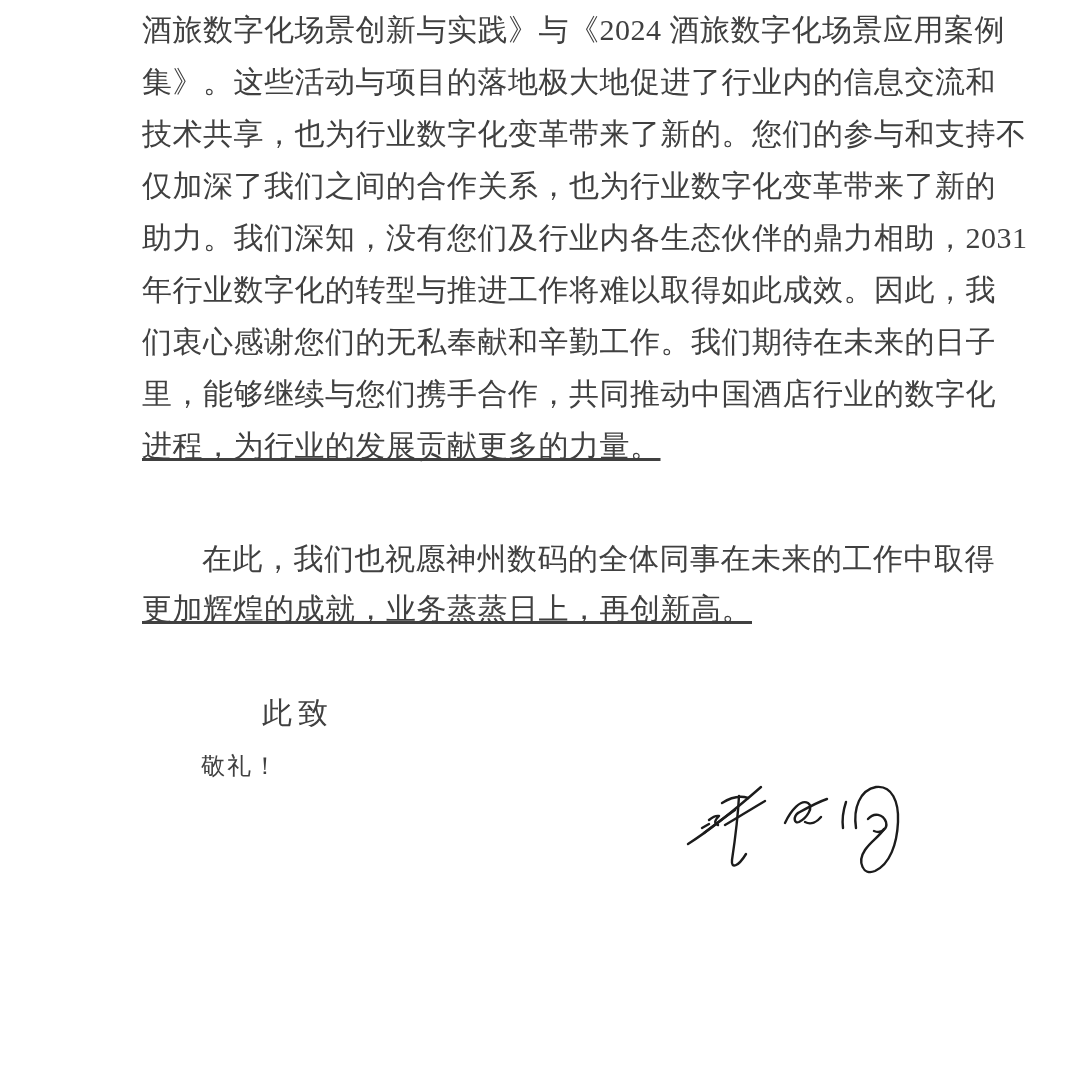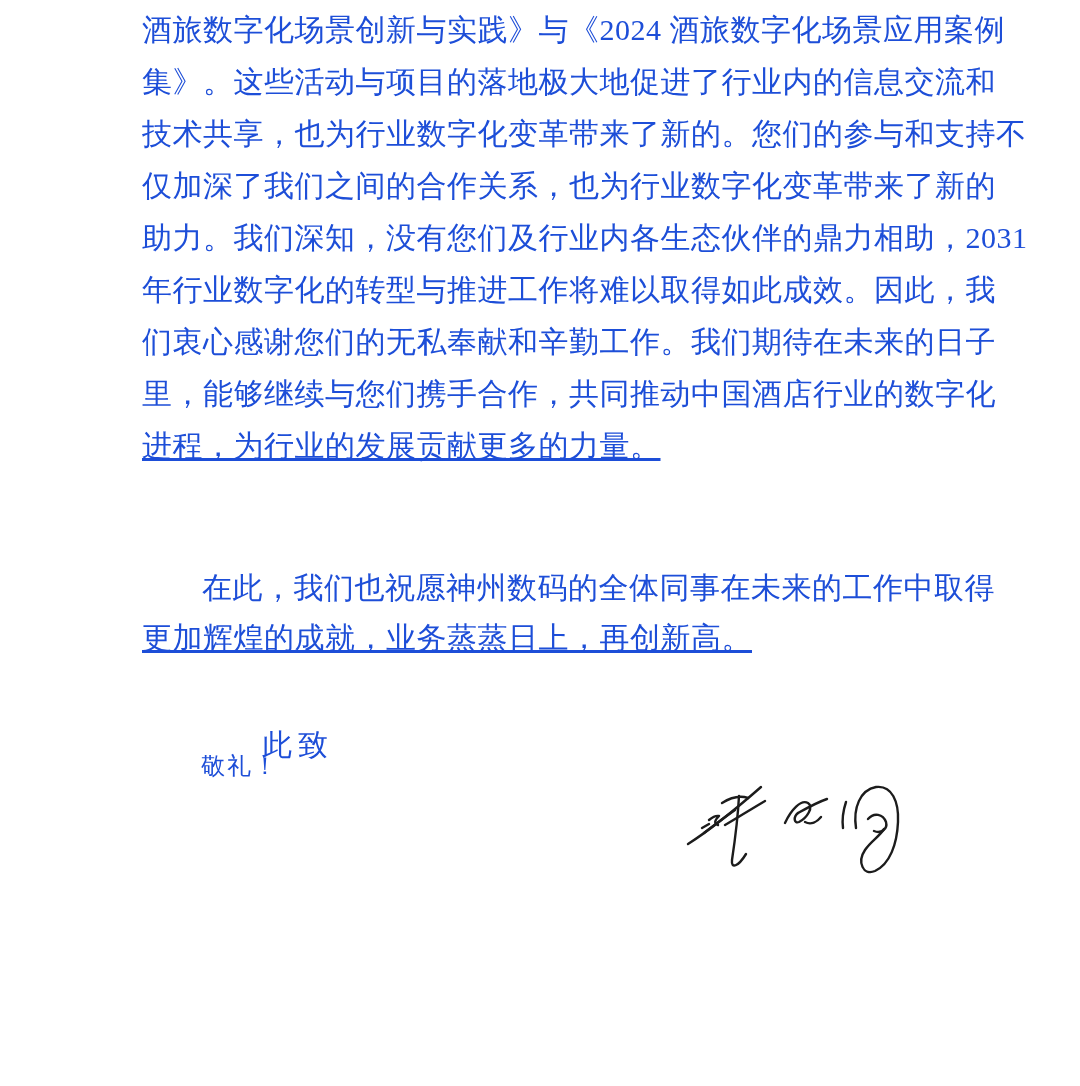--- a/index.html
+++ b/index.html
@@ -7,53 +7,52 @@
     padding: 0;
     background: #ffffff;
   }
   .page {
     position: relative;
     width: 1080px;
     height: 1086px;
     background: #ffffff;
     overflow: hidden;
     font-family: "Liberation Serif", "DejaVu Serif", serif;
-    color: #1d4ed8;
+    color: #404040;
   }
   .body-text {
     position: absolute;
     left: 142px;
     width: 800px;
     font-size: 30px;
     line-height: 52px;
     letter-spacing: 0.5px;
   }
   .para1 { top: 4px; }
-  .para2 { top: 563px; line-height: 50px; }
+  .para2 { top: 534px; line-height: 50px; }
   .jline {
     text-align: justify;
     text-align-last: justify;
     text-justify: inter-character;
     white-space: nowrap;
   }
   .plainline {
     text-align: left;
     text-align-last: left;
     white-space: nowrap;
     text-decoration: underline;
   }
   .indent2 { text-indent: 2em; }
   .salute-1 {
     position: absolute;
     left: 262px;
     top: 696px;
     font-size: 30px;
     line-height: 34px;
     letter-spacing: 6px;
-    margin-top: 32px;
   }
   .salute-2 {
     position: absolute;
     left: 201px;
     top: 749px;
     font-size: 24px;
     line-height: 34px;
     letter-spacing: 2px;
   }
   .signature {

